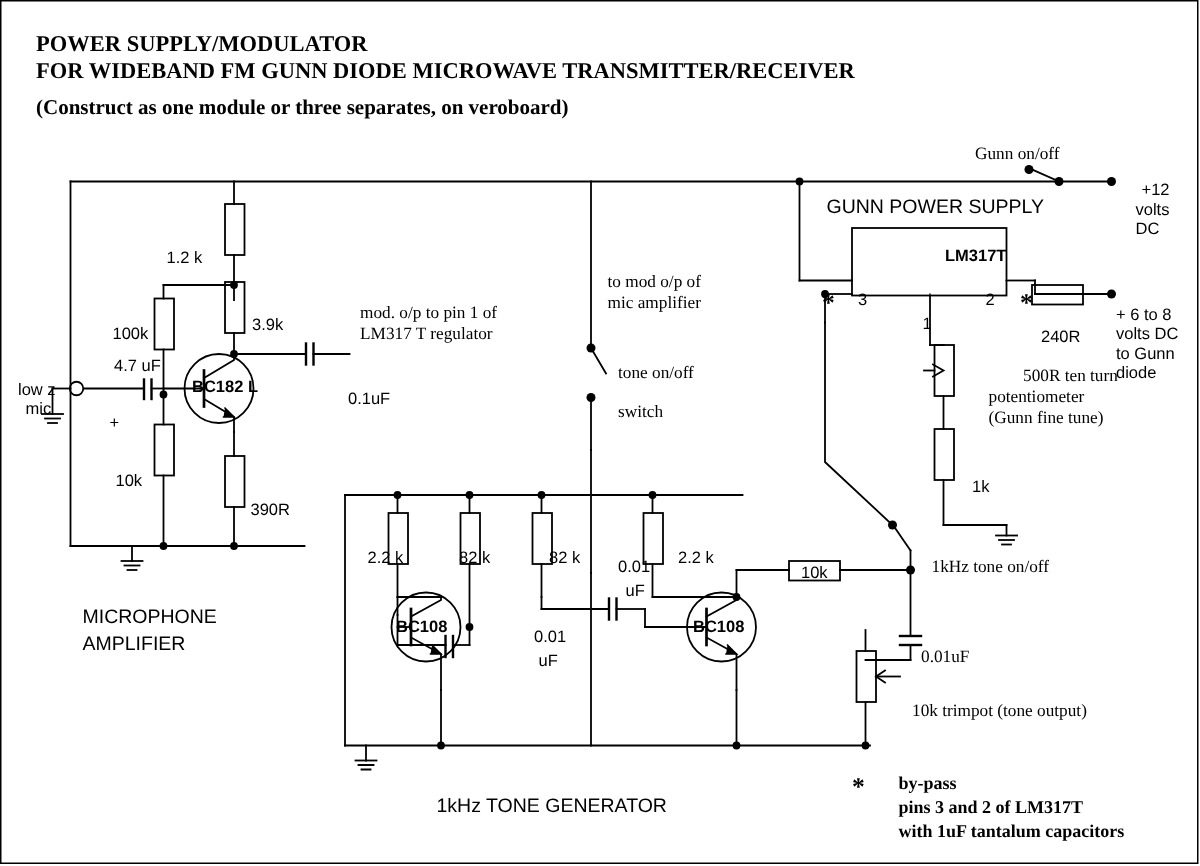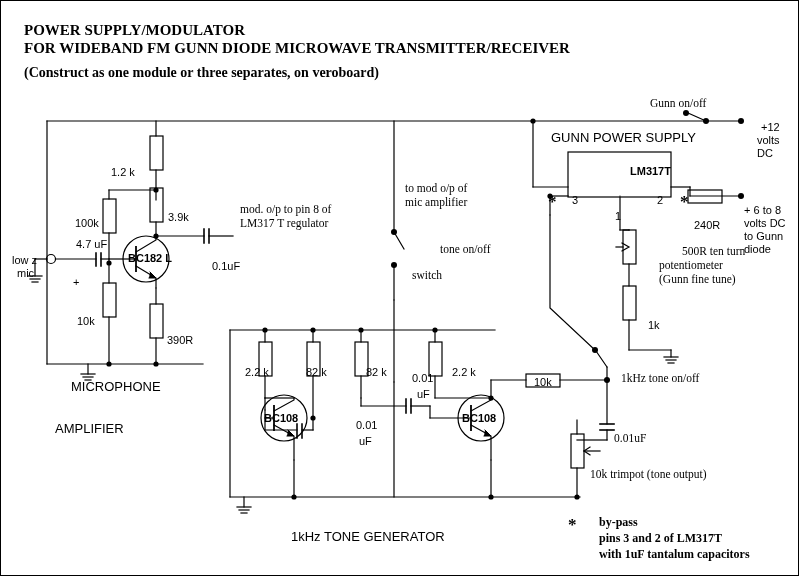--- a/index.html
+++ b/index.html
@@ -247,33 +247,33 @@
 <div class="lbl title" style="left:24px;top:22px;">POWER SUPPLY/MODULATOR</div>
 <div class="lbl title" style="left:24px;top:40px;">FOR WIDEBAND FM GUNN DIODE MICROWAVE TRANSMITTER/RECEIVER</div>
 <div class="lbl subtitle" style="left:24px;top:65px;">(Construct as one module or three separates, on veroboard)</div>
 
 <div class="lbl comp" style="left:111px;top:152px;">1.2 k</div>
 <div class="lbl comp" style="left:75px;top:203px;text-align:right;">100k</div>
 <div class="lbl comp" style="left:168px;top:197px;">3.9k</div>
 <div class="lbl comp" style="left:77px;top:301px;">10k</div>
 <div class="lbl comp" style="left:167px;top:320px;">390R</div>
 <div class="lbl comp" style="left:76px;top:224px;">4.7 uF</div>
-<div class="lbl comp" style="left:192px;top:246px;padding-left:20px;">0.1uF</div>
+<div class="lbl comp" style="left:212px;top:246px;padding-left:20px;">0.1uF</div>
 <div class="lbl compb" style="left:128px;top:252px;">BC182 L</div>
 <div class="lbl comp" style="left:12px;top:240px;">low z</div>
 <div class="lbl comp" style="left:17px;top:253px;">mic</div>
 <div class="lbl comp" style="left:73px;top:262px;">+</div>
-<div class="lbl note" style="left:240px;top:203px;">mod. o/p to pin 8 of</div>
+<div class="lbl note" style="left:240px;top:203px;">mod. o/p to pin 1 of</div>
 <div class="lbl note" style="left:240px;top:217px;">LM317 T regulator</div>
-<div class="lbl sect" style="left:55px;top:380px;margin-left:16px;">MICROPHONE</div>
+<div class="lbl sect" style="left:55px;top:404px;">MICROPHONE</div>
 <div class="lbl sect" style="left:55px;top:422px;">AMPLIFIER</div>
 
 <div class="lbl note" style="left:405px;top:182px;">to mod o/p of</div>
 <div class="lbl note" style="left:405px;top:196px;">mic amplifier</div>
-<div class="lbl note" style="left:412px;top:243px;margin-left:28px;">tone on/off</div>
+<div class="lbl note" style="left:412px;top:243px;">tone on/off</div>
 <div class="lbl note" style="left:412px;top:257px;margin-top:12px;">switch</div>
 
 <div class="lbl note" style="left:650px;top:97px;">Gunn on/off</div>
 <div class="lbl comp" style="left:761px;top:107px;">+12</div>
 <div class="lbl comp" style="left:757px;top:120px;">volts</div>
 <div class="lbl comp" style="left:757px;top:133px;">DC</div>
 <div class="lbl sect" style="left:551px;top:131px;">GUNN POWER SUPPLY</div>
 <div class="lbl compb" style="left:594px;top:165px;margin-left:36px;">LM317T</div>
 <div class="lbl comp" style="left:572px;top:180px;">3</div>
 <div class="lbl comp" style="left:657px;top:180px;">2</div>
@@ -296,19 +296,19 @@
 <div class="lbl comp" style="left:412px;top:358px;">0.01</div>
 <div class="lbl comp" style="left:417px;top:374px;">uF</div>
 <div class="lbl comp" style="left:452px;top:352px;">2.2 k</div>
 <div class="lbl comp" style="left:534px;top:362px;">10k</div>
 <div class="lbl comp" style="left:356px;top:405px;">0.01</div>
 <div class="lbl comp" style="left:359px;top:421px;">uF</div>
 <div class="lbl compb" style="left:264px;top:412px;">BC108</div>
 <div class="lbl compb" style="left:462px;top:412px;">BC108</div>
 <div class="lbl note" style="left:621px;top:372px;">1kHz tone on/off</div>
 <div class="lbl note" style="left:614px;top:432px;text-align:center;">0.01uF</div>
-<div class="lbl note" style="left:590px;top:468px;">10k trimpot (tone output)</div>
+<div class="lbl note" style="left:608px;top:468px;">10k trimpot (tone output)</div>
 <div class="lbl sect" style="left:291px;top:530px;">1kHz TONE GENERATOR</div>
 
 <div class="lbl star" style="left:568px;top:515px;">*</div>
 <div class="lbl noteb" style="left:599px;top:516px;">by-pass</div>
 <div class="lbl noteb" style="left:599px;top:532px;">pins 3 and 2 of LM317T</div>
 <div class="lbl noteb" style="left:599px;top:548px;">with 1uF tantalum capacitors</div>
 
 </body></html>

